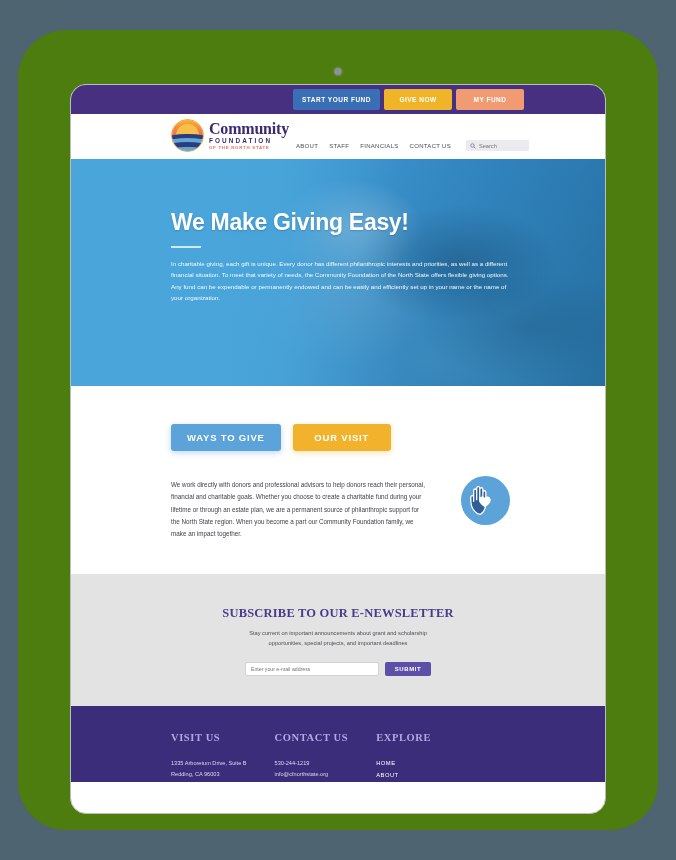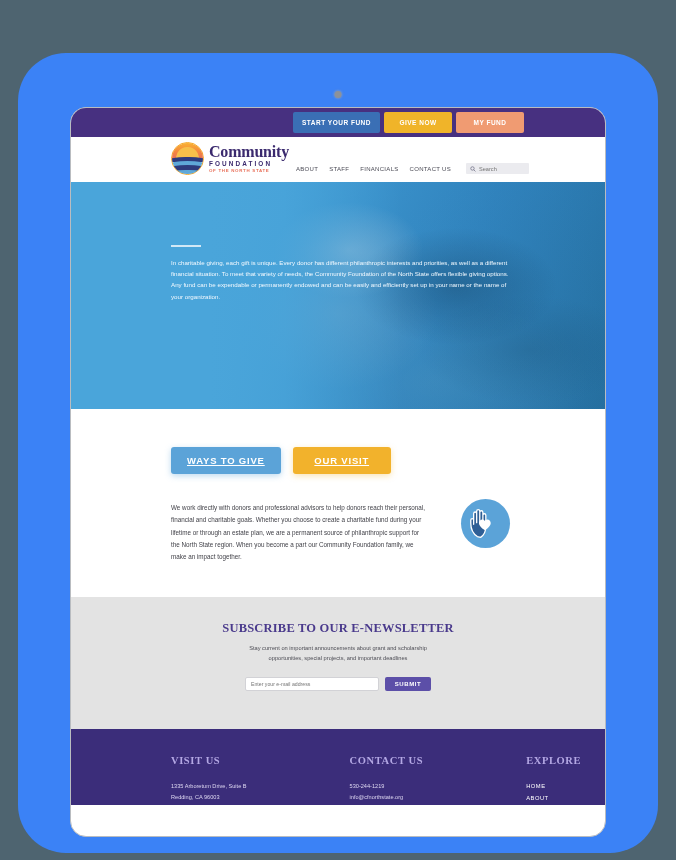--- a/index.html
+++ b/index.html
@@ -16,23 +16,22 @@
     position: relative;
   }
 
   
   #device-frame {
     position: absolute;
     left: 18px;
     top: 30px;
     width: 640px;
     height: 800px;
-    background: #3b82f6;
+    background: #4d7c0f;
     border-radius: 48px;
-    margin-top: 23px;
   }
 
   #camera-dot {
     position: absolute;
     left: 50%;
     top: 38px;
     transform: translateX(-50%);
     width: 7px;
     height: 7px;
     border-radius: 50%;
@@ -259,21 +258,20 @@
     display: flex;
     align-items: center;
     justify-content: center;
     font-size: 9.5px;
     font-weight: bold;
     letter-spacing: .8px;
     color: #ffffff;
     border-radius: 3px;
     cursor: pointer;
     white-space: nowrap;
-    text-decoration: underline;
   }
   .cta.blue { background: #5ba3d8; box-shadow: 0 2px 6px rgba(91,163,216,.40); }
   .cta.gold { background: #f2b22c; box-shadow: 0 2px 6px rgba(242,178,44,.35); }
   .cta.coral { background: #f4966c; box-shadow: 0 2px 6px rgba(244,150,108,.35); }
 
   .intro-row {
     display: flex;
     align-items: flex-start;
     padding: 28px 0 0 100px;
   }
@@ -293,21 +291,21 @@
     position: relative;
     flex: none;
   }
 
   
   .newsletter {
     margin-top: 34px;
     background: #e3e3e3;
     height: 132px;
     text-align: center;
-    padding-top: 24px;
+    padding-top: 32px;
   }
   .nl-title {
     font-family: "Liberation Serif", serif;
     font-size: 12.5px;
     font-weight: bold;
     color: #4a3a8c;
     letter-spacing: .2px;
   }
   .nl-sub {
     margin: 8px auto 0;
@@ -347,21 +345,21 @@
     letter-spacing: .6px;
     cursor: pointer;
   }
 
   
   .footer {
     background: #3b2d7a;
     height: 100%;
     padding: 26px 0 0 100px;
     display: flex;
-    gap: 103px;
+    gap: 28px;
   }
   .fcol-title {
     font-family: "Liberation Serif", serif;
     font-size: 10.5px;
     font-weight: bold;
     color: #b4a8e4;
     letter-spacing: .6px;
     margin-bottom: 15px;
   }
   .fline {
@@ -421,20 +419,21 @@
             <line x1="10" y1="10" x2="14.5" y2="14.5" stroke="#6f6f86" stroke-width="2"></line>
           </svg>
           <input type="text" placeholder="Search" style="">
         </div>
       </div>
     </div>
 
     <div class="hero">
       <div class="hero-photo"></div>
       <div class="hero-inner">
+        <div class="hero-title">We Make Giving Easy!</div>
         <div class="hero-rule"></div>
         <div class="hero-copy">In charitable giving, each gift is unique. Every donor has different philanthropic interests and priorities, as well as a different financial situation. To meet that variety of needs, the Community Foundation of the North State offers flexible giving options. Any fund can be expendable or permanently endowed and can be easily and efficiently set up in your name or the name of your organization.</div>
       </div>
     </div>
 
     <div class="cta-section">
       <div class="cta-row">
         <div class="cta blue">WAYS TO GIVE</div>
         <div class="cta gold">OUR VISIT</div>
       </div>

